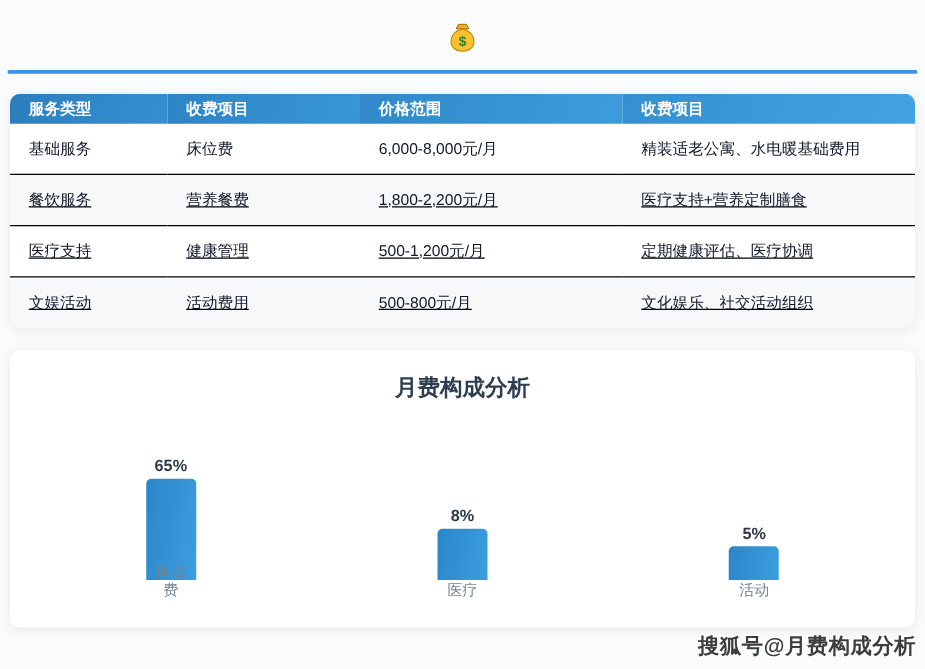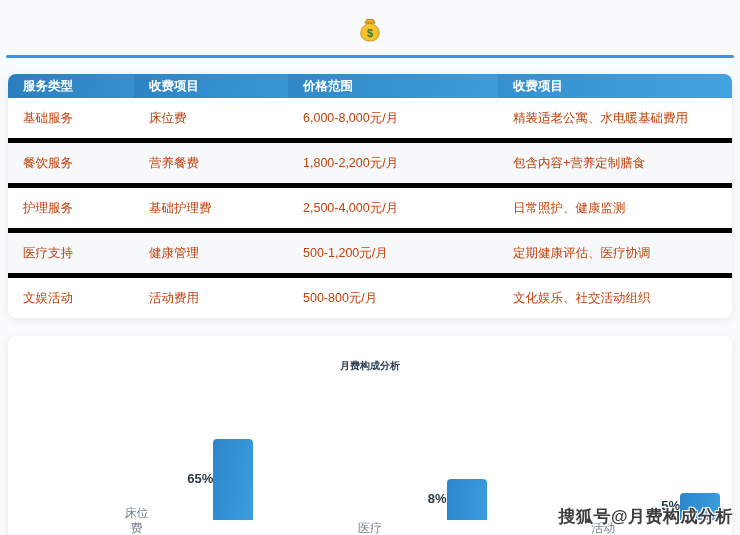--- a/index.html
+++ b/index.html
@@ -27,31 +27,31 @@
   table.fee{width:100%;border-collapse:collapse;font-size:12.5px;table-layout:fixed;}
   .fee th{
     height:24px;text-align:left;padding:0 6px 0 15px;
     color:#ffffff;font-weight:bold;font-size:12.5px;white-space:nowrap;
   }
   .fee th.c1{width:105px;background:linear-gradient(105deg,#2b7ebe,#3590cf);}
   .fee th.c2{width:133px;background:linear-gradient(105deg,#2e84c5,#3897d5);margin-top:11px;}
   .fee th.c3{width:189px;background:linear-gradient(105deg,#3089c9,#3c9dda);}
   .fee th.c4{background:linear-gradient(105deg,#3590cf,#42a3e0);}
   .fee td{
-    height:40px;padding:0 6px 0 15px;color:#c2410c;vertical-align:middle;
+    height:40px;padding:0 6px 0 15px;color:#0f172a;vertical-align:middle;
     white-space:nowrap;overflow:hidden;margin-top:24px;
   }
   .fee tbody tr:nth-child(even){background:#f6f8fa;}
-  .fee tbody tr + tr{border-top:5px solid #000000;}
+  .fee tbody tr + tr{border-top:1px solid #000000;text-decoration:underline;}
 
   
   .chart-card{margin-top:18px;height:222px;box-sizing:border-box;padding-top:22px;}
-  .chart-title{text-align:center;font-size:10px;line-height:16px;font-weight:bold;color:#2c3e50;margin:0;}
+  .chart-title{text-align:center;font-size:18px;line-height:16px;font-weight:bold;color:#2c3e50;margin:0;}
   .chart{display:flex;align-items:flex-end;height:128px;margin:18px 12px 0;}
-  .chart-col{flex:1;position:relative;display:flex;flex-direction:row;
+  .chart-col{flex:1;position:relative;display:flex;flex-direction:column;
              justify-content:flex-end;align-items:center;}
   .bar-value{font-size:13px;font-weight:bold;color:#2c3a47;margin-bottom:3px;line-height:15px;}
   .bar{width:40px;border-radius:4px 4px 0 0;
        background:linear-gradient(100deg,#2b86c9,#3c9ede);}
   .bar-label{
     position:absolute;bottom:-16px;left:50%;transform:translateX(-50%);
     width:34px;text-align:center;font-size:12px;line-height:15px;color:#75828f;z-index:2;
   }
 
   
@@ -89,27 +89,21 @@
       <tr>
         <td>基础服务</td>
         <td>床位费</td>
         <td>6,000-8,000元/月</td>
         <td>精装适老公寓、水电暖基础费用</td>
       </tr>
       <tr>
         <td>餐饮服务</td>
         <td>营养餐费</td>
         <td>1,800-2,200元/月</td>
-        <td>包含内容+营养定制膳食</td>
-      </tr>
-      <tr>
-        <td>护理服务</td>
-        <td>基础护理费</td>
-        <td>2,500-4,000元/月</td>
-        <td>日常照护、健康监测</td>
+        <td>医疗支持+营养定制膳食</td>
       </tr>
       <tr>
         <td>医疗支持</td>
         <td>健康管理</td>
         <td>500-1,200元/月</td>
         <td>定期健康评估、医疗协调</td>
       </tr>
       <tr>
         <td>文娱活动</td>
         <td>活动费用</td>

